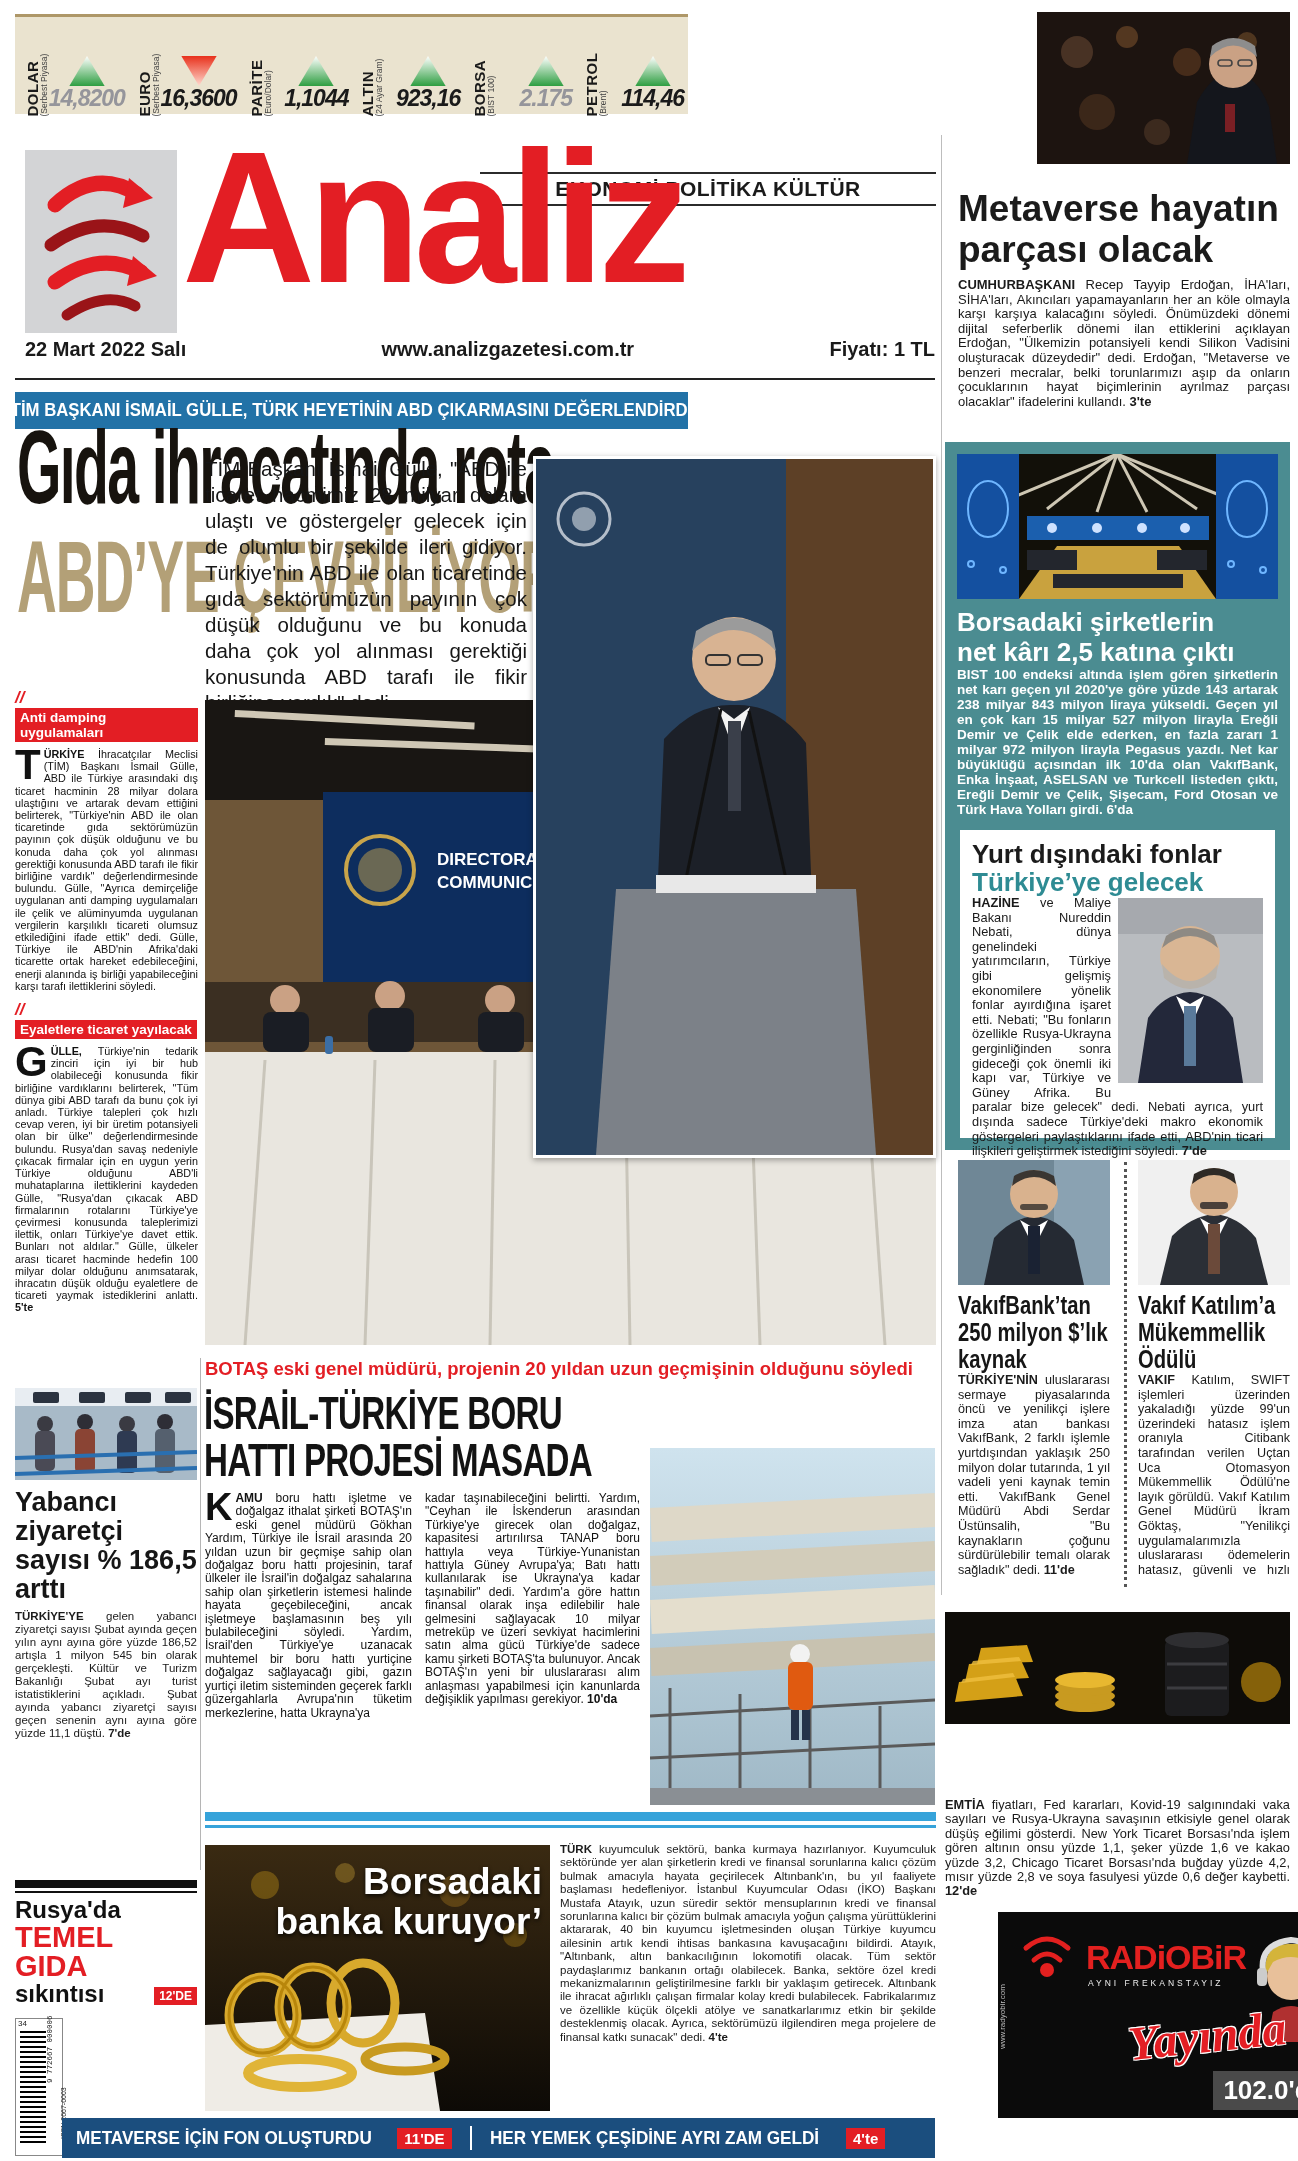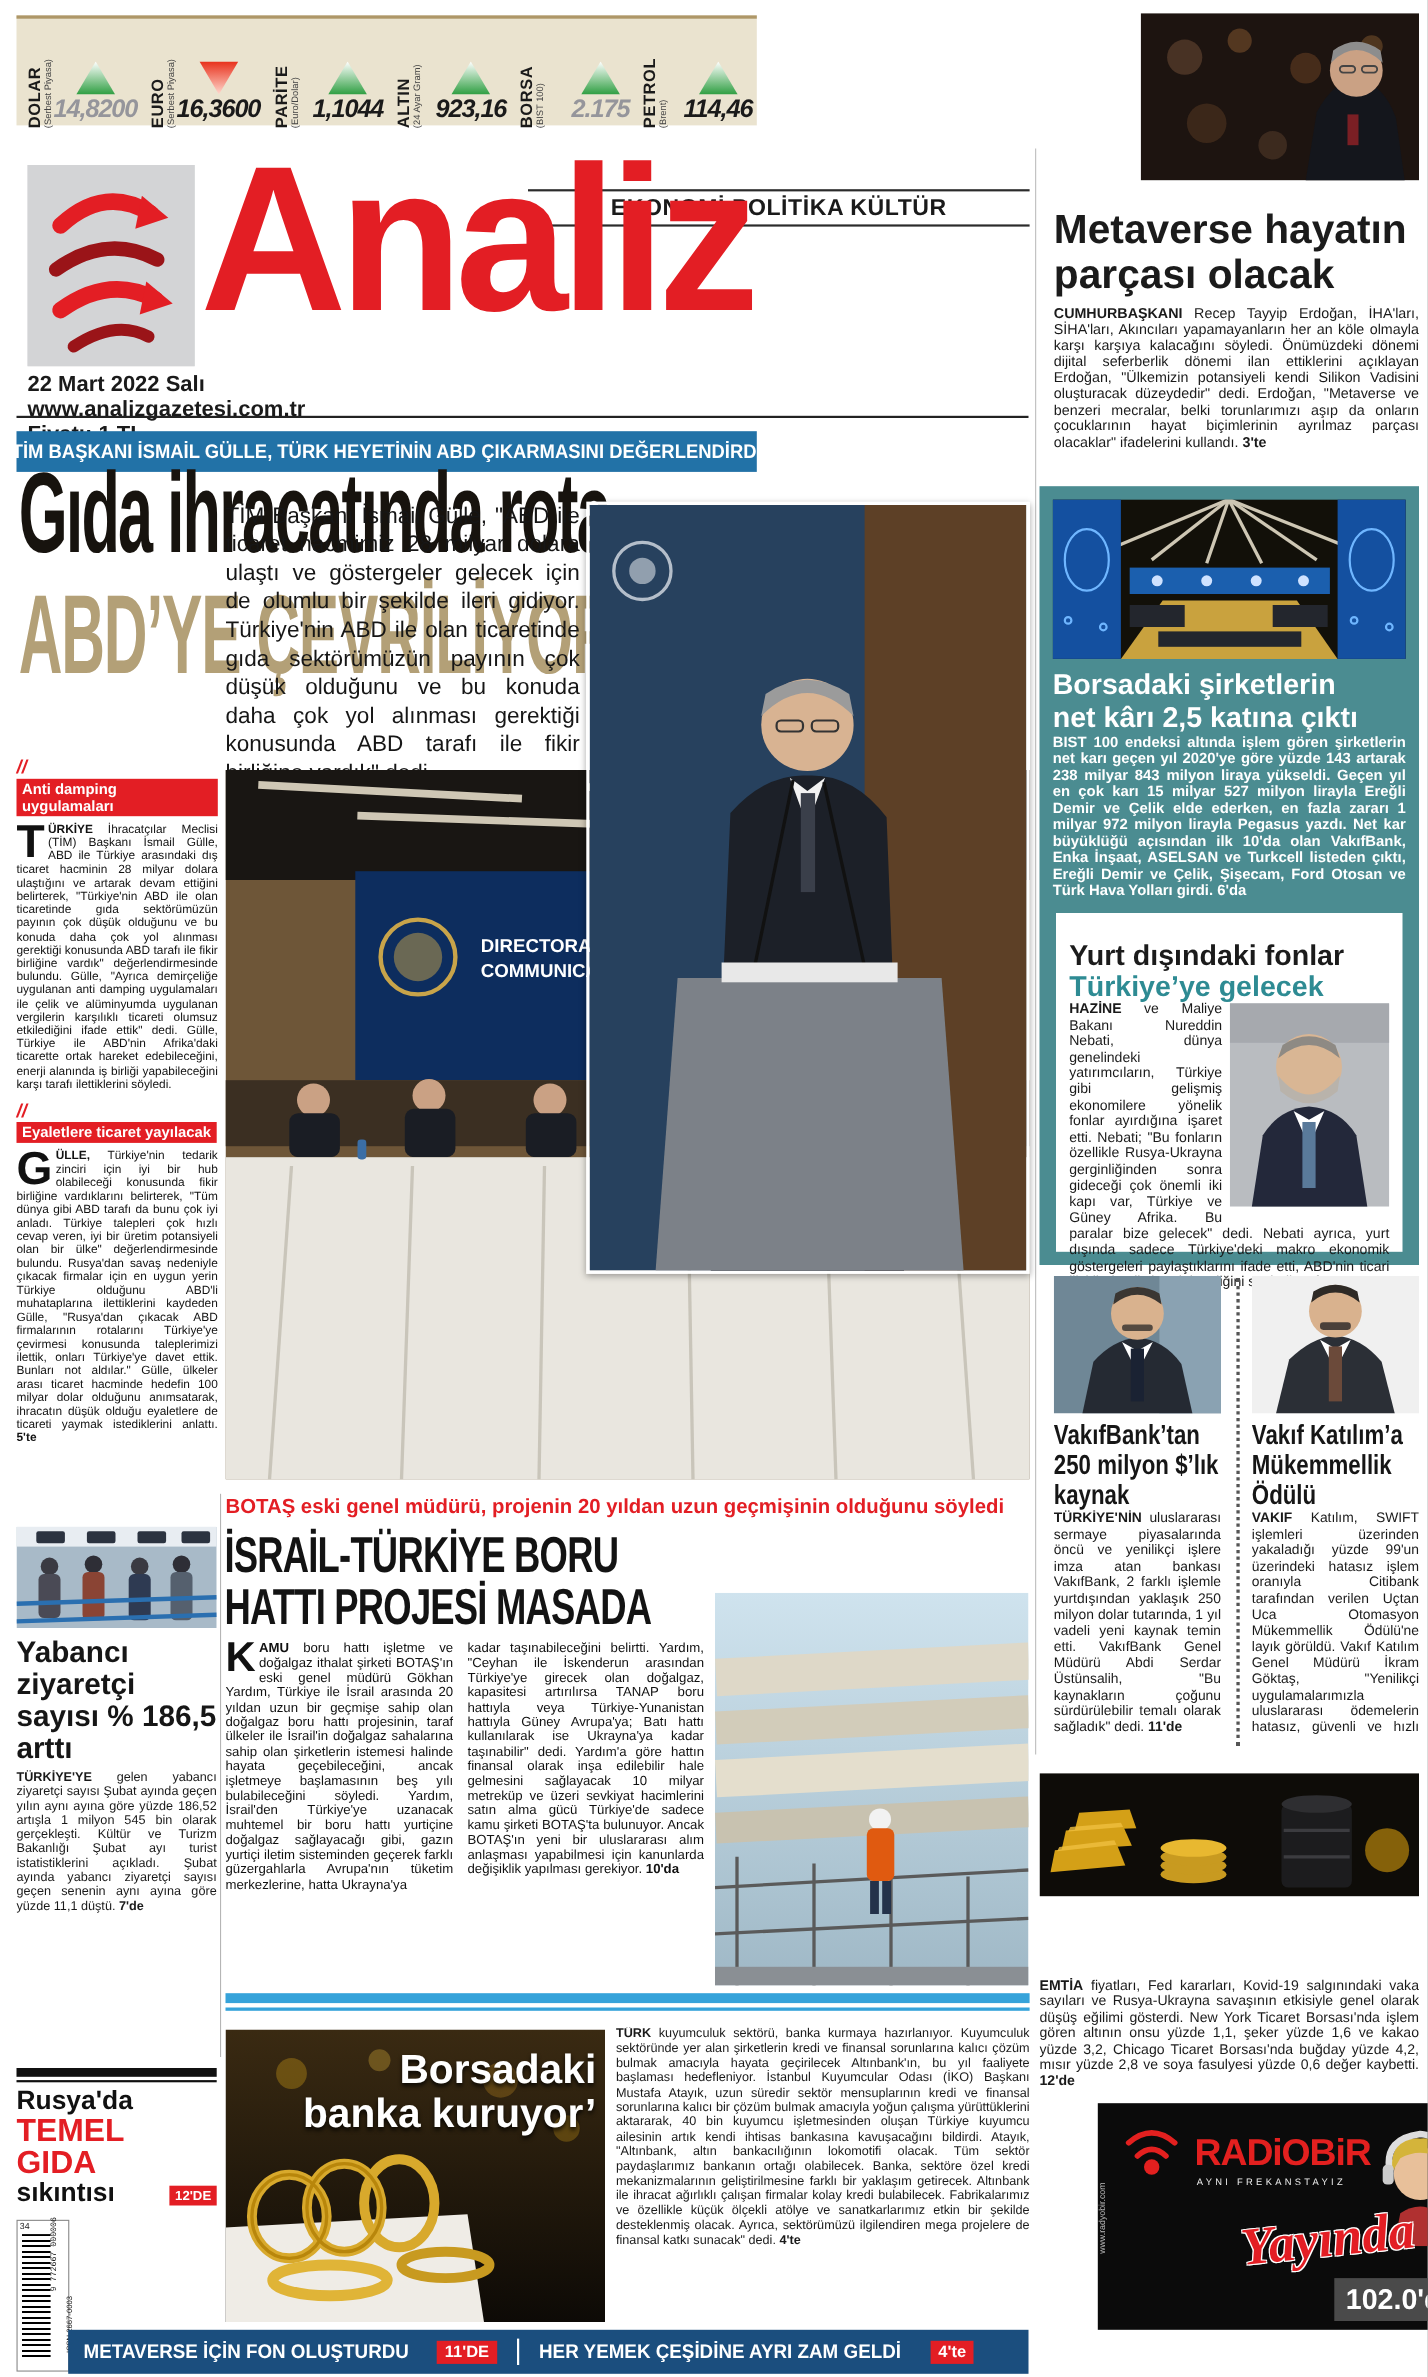--- a/index.html
+++ b/index.html
@@ -19,21 +19,21 @@
   .tk .stack{display:flex;flex-direction:column;align-items:center;}
   .tk .val{font-size:23px;font-weight:800;letter-spacing:-1px;line-height:24px;font-style:italic;}
   .val.muted{color:#95959b;}
 
   
   #logo-box{left:25px;top:150px;width:152px;height:183px;background:#d3d4d6;}
   #tagline{left:480px;top:172px;width:456px;text-align:center;font-size:21px;font-weight:800;
            border-top:2px solid #2b2b2b;border-bottom:2px solid #2b2b2b;padding:3px 0;letter-spacing:.5px;}
   #paper-title{left:182px;top:118px;width:756px;height:215px;color:#e31e24;font-weight:800;
                font-size:188px;line-height:198px;letter-spacing:-7px;transform:scaleX(.98);transform-origin:0 0;white-space:nowrap;}
-  #dateline{left:25px;top:338px;width:910px;display:flex;justify-content:space-between;font-size:20px;font-weight:700;flex-direction:column;}
+  #dateline{left:25px;top:338px;width:910px;display:flex;justify-content:space-between;font-size:20px;font-weight:700;}
   #rule1{left:15px;top:378px;width:920px;height:2px;background:#222;}
   #kicker-banner{left:15px;top:392px;width:673px;height:37px;background:#2272a7;color:#fff;
                  display:flex;align-items:center;justify-content:center;font-weight:800;font-size:18px;
                  white-space:nowrap;}
   #kicker-banner span{transform:scaleX(.93);}
 
   
   .bigline{white-space:nowrap;font-weight:800;transform-origin:0 50%;}
   #h1{left:17px;top:414px;font-size:104px;line-height:106px;letter-spacing:-3px;color:#17130e;transform:scaleX(.55);}
   #h2{left:17px;top:524px;font-size:102px;line-height:106px;letter-spacing:-2px;color:#b3a077;transform:scaleX(.54);}
@@ -93,21 +93,21 @@
   
   #div-right{left:941px;top:135px;width:1px;height:1460px;background:#bdbdbd;}
   #erdogan-photo{left:1037px;top:12px;width:253px;height:152px;}
   #meta-title{left:958px;top:188px;width:332px;font-size:37px;line-height:41px;font-weight:800;color:#1b1b1b;}
   #meta-body{left:958px;top:278px;width:332px;height:142px;overflow:hidden;font-size:13px;line-height:14.6px;}
 
   #teal-box{left:945px;top:442px;width:345px;height:708px;background:#4b8c91;box-sizing:border-box;padding:12px;}
   #borsa-photo{width:321px;height:145px;}
   #borsa-title{color:#fff;font-weight:800;font-size:26px;line-height:30px;margin-top:8px;}
   #borsa-body{color:#fff;font-weight:700;font-size:13.5px;line-height:15px;margin-top:7px;}
-  #fonlar-box{position:absolute;left:15px;top:388px;width:315px;height:308px;background:#fff;box-sizing:border-box;padding:24px 12px;}
+  #fonlar-box{position:absolute;left:15px;top:388px;width:315px;height:308px;background:#fff;box-sizing:border-box;padding:10px 12px;}
   #fonlar-box .t1{font-size:26px;line-height:28px;font-weight:800;color:#1b1b1b;}
   #fonlar-box .t2{font-size:26px;line-height:28px;font-weight:800;color:#2e8b93;}
   #fonlar-body{margin-top:6px;font-size:12.8px;line-height:14.6px;}
   #nebati-photo{float:right;width:145px;height:185px;margin:2px 0 4px 7px;}
 
   .vcol{width:152px;}
   #vcolA{left:958px;top:1160px;}
   #vcolB{left:1138px;top:1160px;}
   #vdots{left:1124px;top:1162px;width:0;height:425px;border-left:3px dotted #555;}
   .vport{width:152px;height:125px;}

